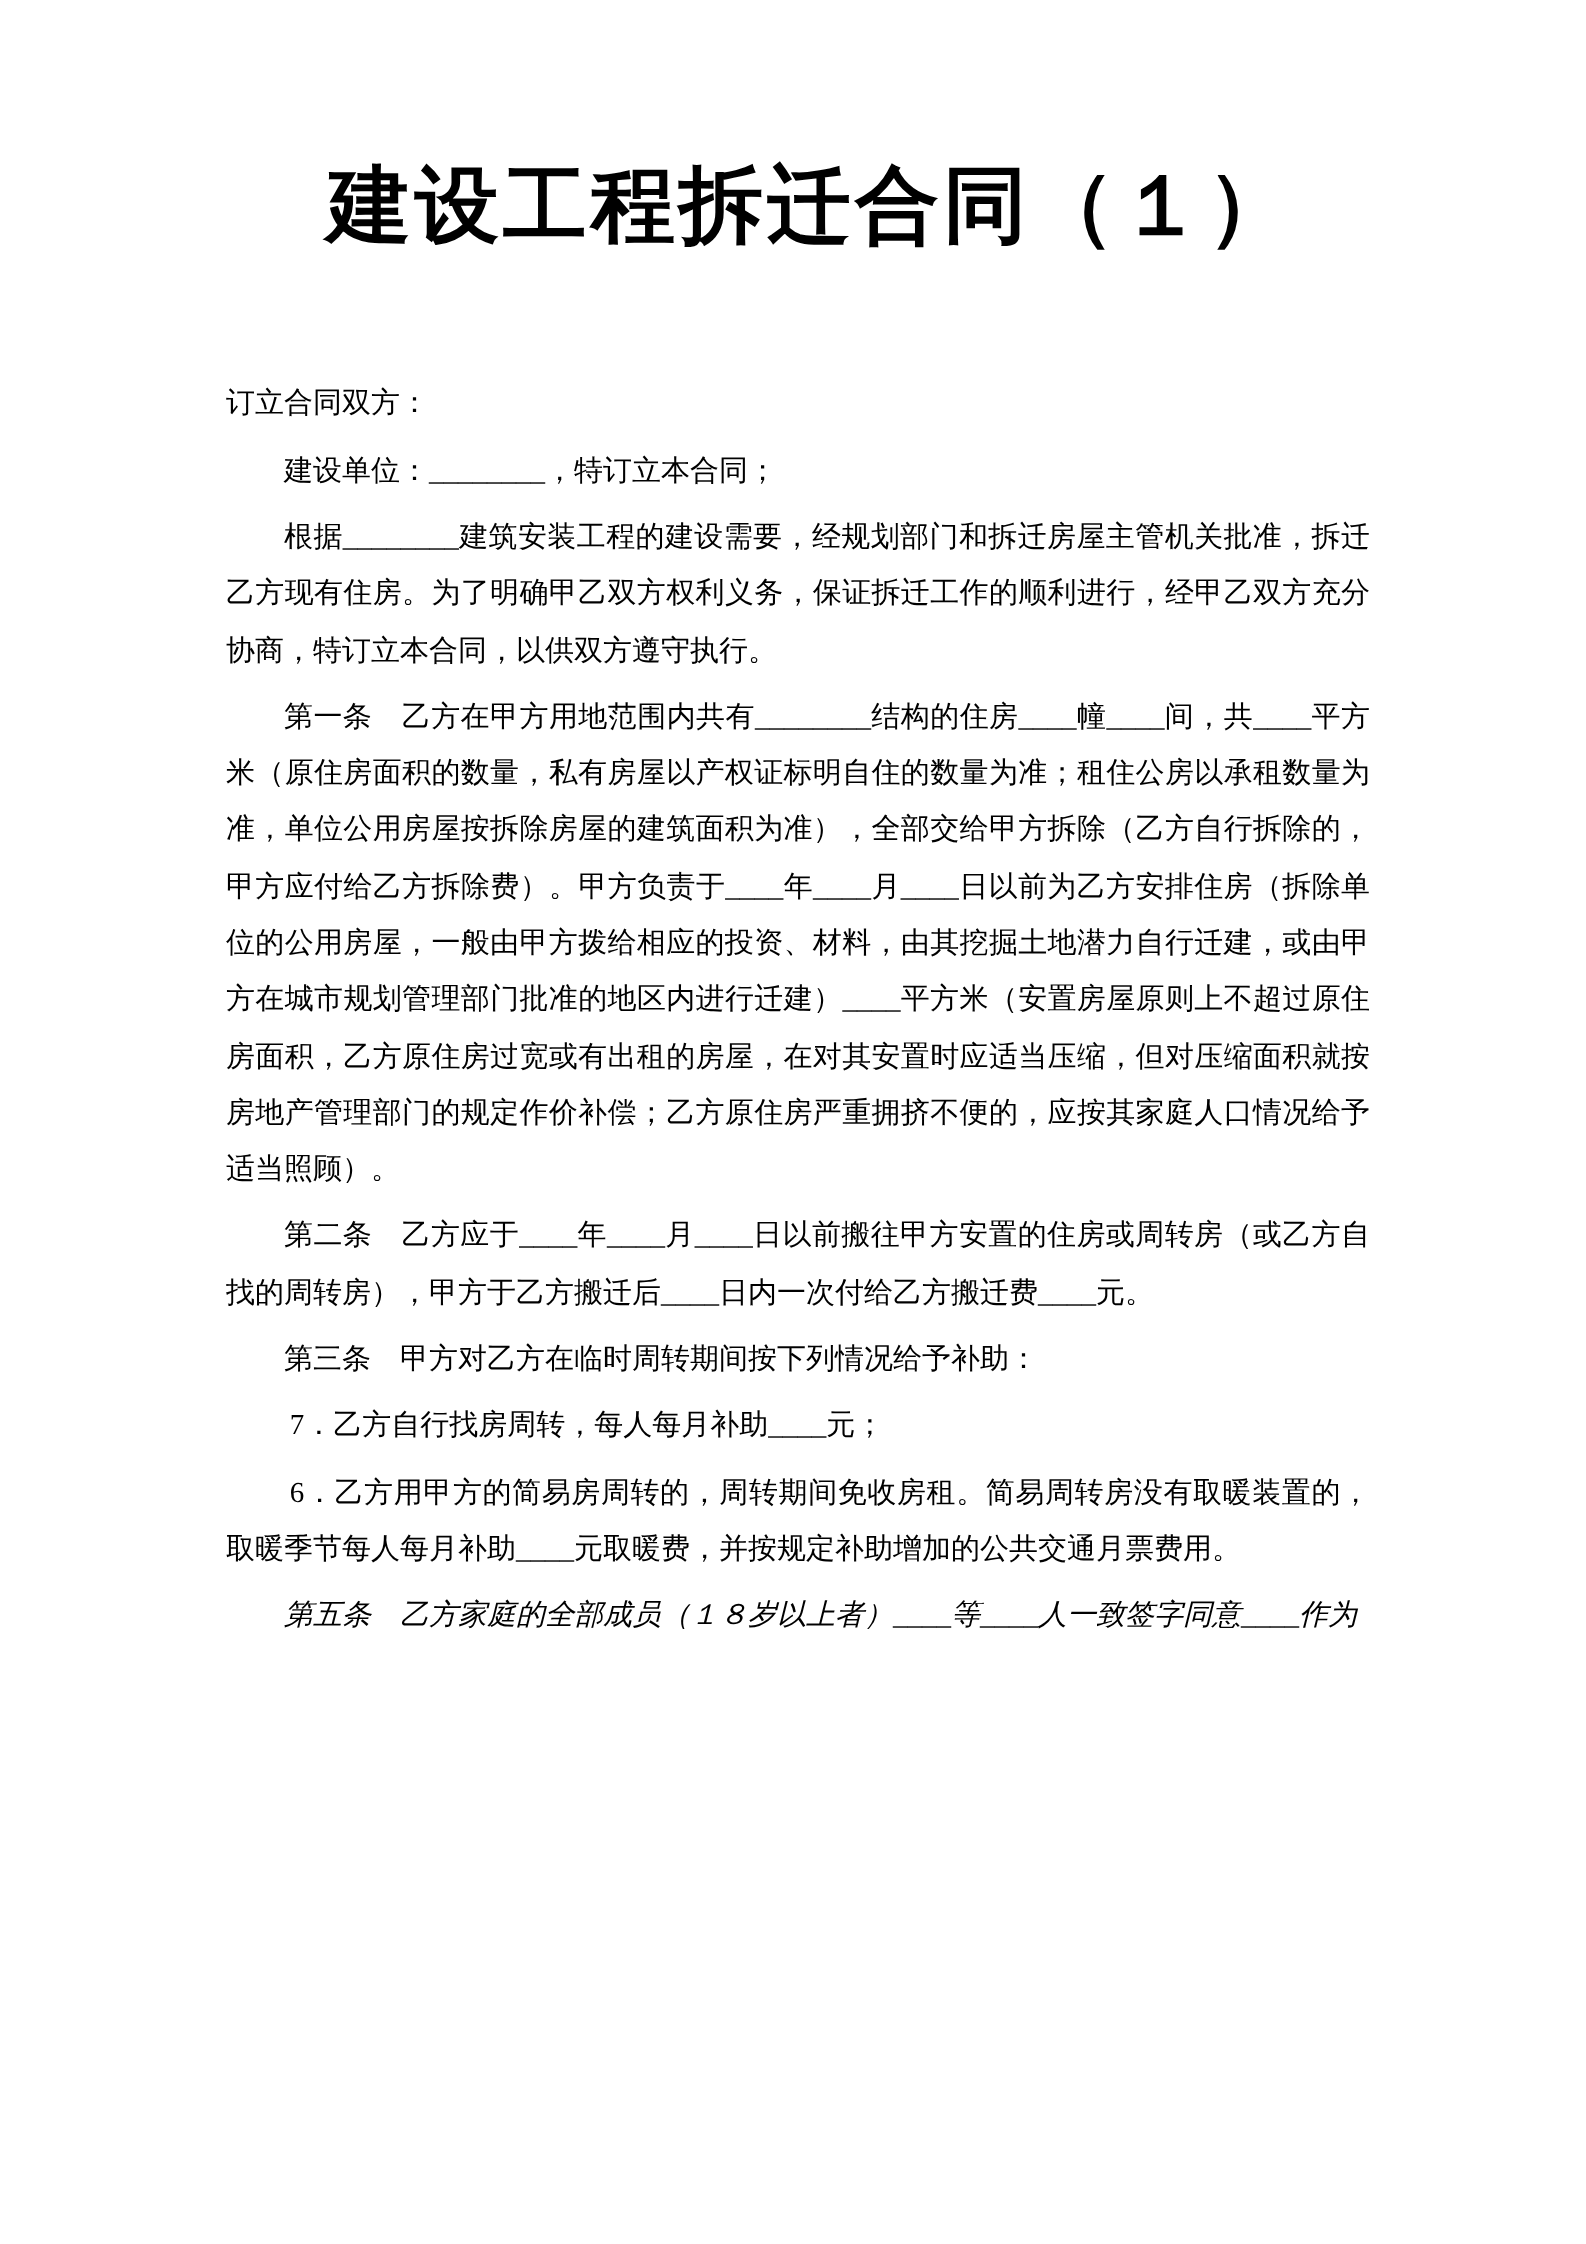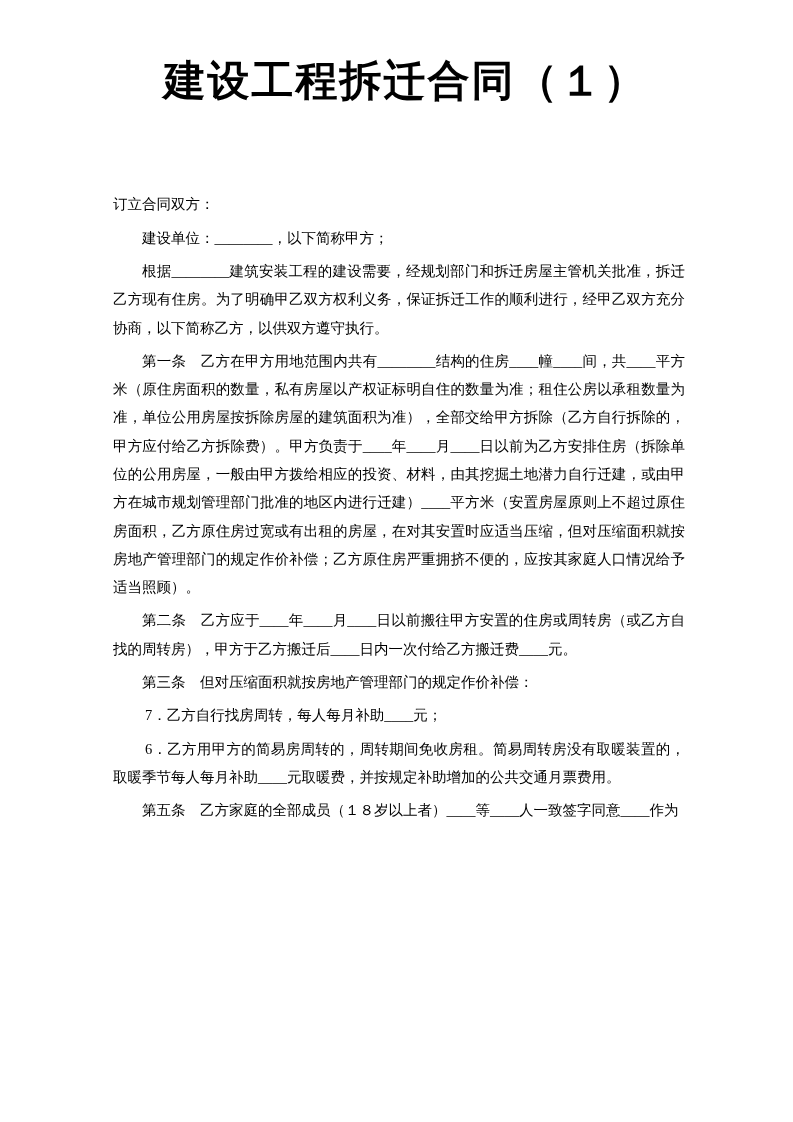--- a/index.html
+++ b/index.html
@@ -21,26 +21,26 @@
     box-sizing: border-box;
     padding: 0;
   }
   .doc-title {
     font-family: "Liberation Sans", "DejaVu Sans", sans-serif;
     font-size: 42px;
     font-weight: bold;
     letter-spacing: 2px;
     text-align: center;
     margin: 0;
-    padding-top: 56px;
+    padding-top: 78px;
     padding-left: 18px;
     line-height: 1.2;
   }
   .body-block {
-    margin-top: 84px;
+    margin-top: 60px;
     padding-left: 113px;
     padding-right: 108px;
   }
   p.para {
     margin: 0 0 0.35em 0;
     font-size: 14.5px;
     line-height: 1.95;
     text-align: justify;
     text-justify: inter-ideograph;
   }
@@ -48,34 +48,35 @@
     text-indent: 2em;
   }
   p.indent2 {
     text-indent: 2.2em;
   }
   p.noindent {
     text-indent: 0;
   }
   .tight {
     margin-bottom: 0;
+    font-style: italic;
   }
 </style>
 </head>
 <body>
 
 <div class="page">
 
   <h1 class="doc-title">建设工程拆迁合同（１）</h1>
 
   <div class="body-block">
     <p class="para noindent">订立合同双方：</p>
-    <p class="para indent1">建设单位：________，以下简称甲方；</p>
-    <p class="para indent1">根据________建筑安装工程的建设需要，经规划部门和拆迁房屋主管机关批准，拆迁乙方现有住房。为了明确甲乙双方权利义务，保证拆迁工作的顺利进行，经甲乙双方充分协商，以下简称乙方，以供双方遵守执行。</p>
+    <p class="para indent1">建设单位：________，特订立本合同；</p>
+    <p class="para indent1">根据________建筑安装工程的建设需要，经规划部门和拆迁房屋主管机关批准，拆迁乙方现有住房。为了明确甲乙双方权利义务，保证拆迁工作的顺利进行，经甲乙双方充分协商，特订立本合同，以供双方遵守执行。</p>
     <p class="para indent1">第一条　乙方在甲方用地范围内共有________结构的住房____幢____间，共____平方米（原住房面积的数量，私有房屋以产权证标明自住的数量为准；租住公房以承租数量为准，单位公用房屋按拆除房屋的建筑面积为准），全部交给甲方拆除（乙方自行拆除的，甲方应付给乙方拆除费）。甲方负责于____年____月____日以前为乙方安排住房（拆除单位的公用房屋，一般由甲方拨给相应的投资、材料，由其挖掘土地潜力自行迁建，或由甲方在城市规划管理部门批准的地区内进行迁建）____平方米（安置房屋原则上不超过原住房面积，乙方原住房过宽或有出租的房屋，在对其安置时应适当压缩，但对压缩面积就按房地产管理部门的规定作价补偿；乙方原住房严重拥挤不便的，应按其家庭人口情况给予适当照顾）。</p>
     <p class="para indent1">第二条　乙方应于____年____月____日以前搬往甲方安置的住房或周转房（或乙方自找的周转房），甲方于乙方搬迁后____日内一次付给乙方搬迁费____元。</p>
-    <p class="para indent1">第三条　但对压缩面积就按房地产管理部门的规定作价补偿：</p>
+    <p class="para indent1">第三条　甲方对乙方在临时周转期间按下列情况给予补助：</p>
     <p class="para indent2">7．乙方自行找房周转，每人每月补助____元；</p>
     <p class="para indent2">6．乙方用甲方的简易房周转的，周转期间免收房租。简易周转房没有取暖装置的，取暖季节每人每月补助____元取暖费，并按规定补助增加的公共交通月票费用。</p>
     <p class="para indent1 tight">第五条　乙方家庭的全部成员（１８岁以上者）____等____人一致签字同意____作为</p>
   </div>
 
 </div>
 
 </body></html>

